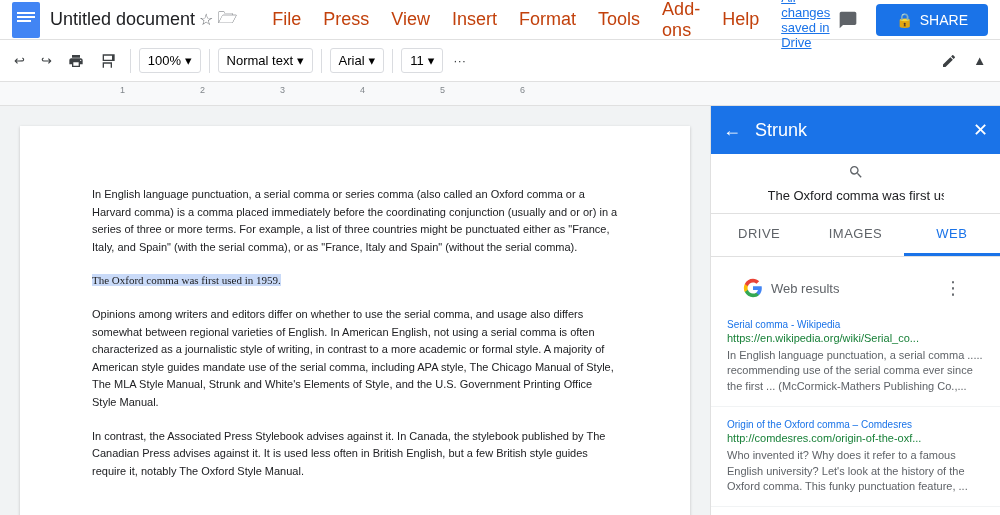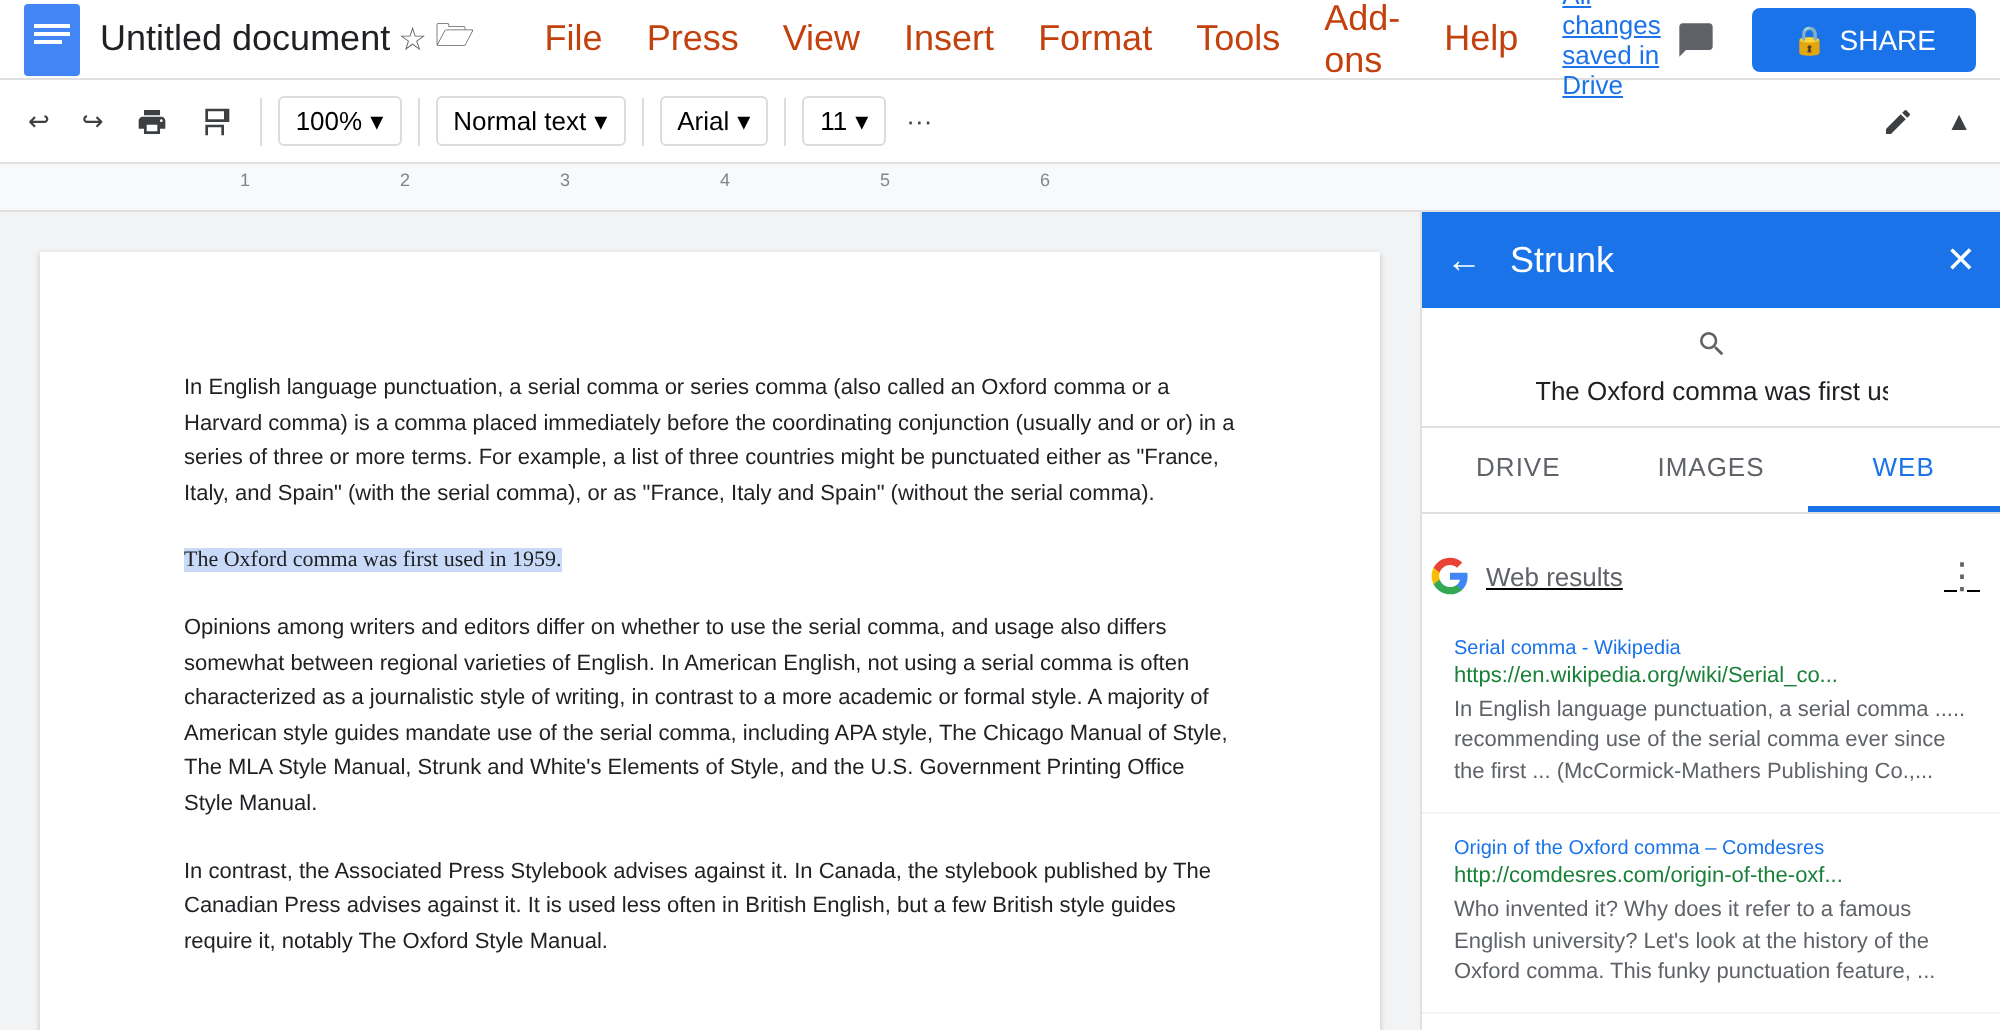--- a/index.html
+++ b/index.html
@@ -89,22 +89,21 @@
       display: flex; border-bottom: 1px solid #e0e0e0;
     }
     .explore-tab {
       flex: 1; text-align: center; padding: 12px 8px; font-size: 13px;
       color: #5f6368; cursor: pointer; font-weight: 500; letter-spacing: 0.5px;
     }
     .explore-tab.active { color: #1a73e8; border-bottom: 3px solid #1a73e8; }
     #results-area { flex: 1; overflow-y: auto; padding: 8px 0; }
     #web-results-header {
       display: flex; align-items: center; justify-content: space-between;
-      padding: 10px 4px 6px;
-      text-decoration: underline;
+      padding: 10px 32px 6px;
     }
     #google-g { width: 20px; height: 20px; margin-right: 8px; }
     #web-results-label { font-size: 13px; color: #5f6368; flex: 1; }
     #results-menu-btn { color: #5f6368; cursor: pointer; font-size: 18px; padding: 2px 6px; }
     .result-card { padding: 12px 16px; border-bottom: 1px solid #f1f3f4; }
     .result-title { font-size: 10px; color: #1a73e8; text-decoration: none; cursor: pointer; display: block; margin-bottom: 2px; }
     .result-url { font-size: 11px; color: #188038; margin-bottom: 4px; }
     .result-snippet { font-size: 11px; color: #5f6368; line-height: 1.4; }
 
     

